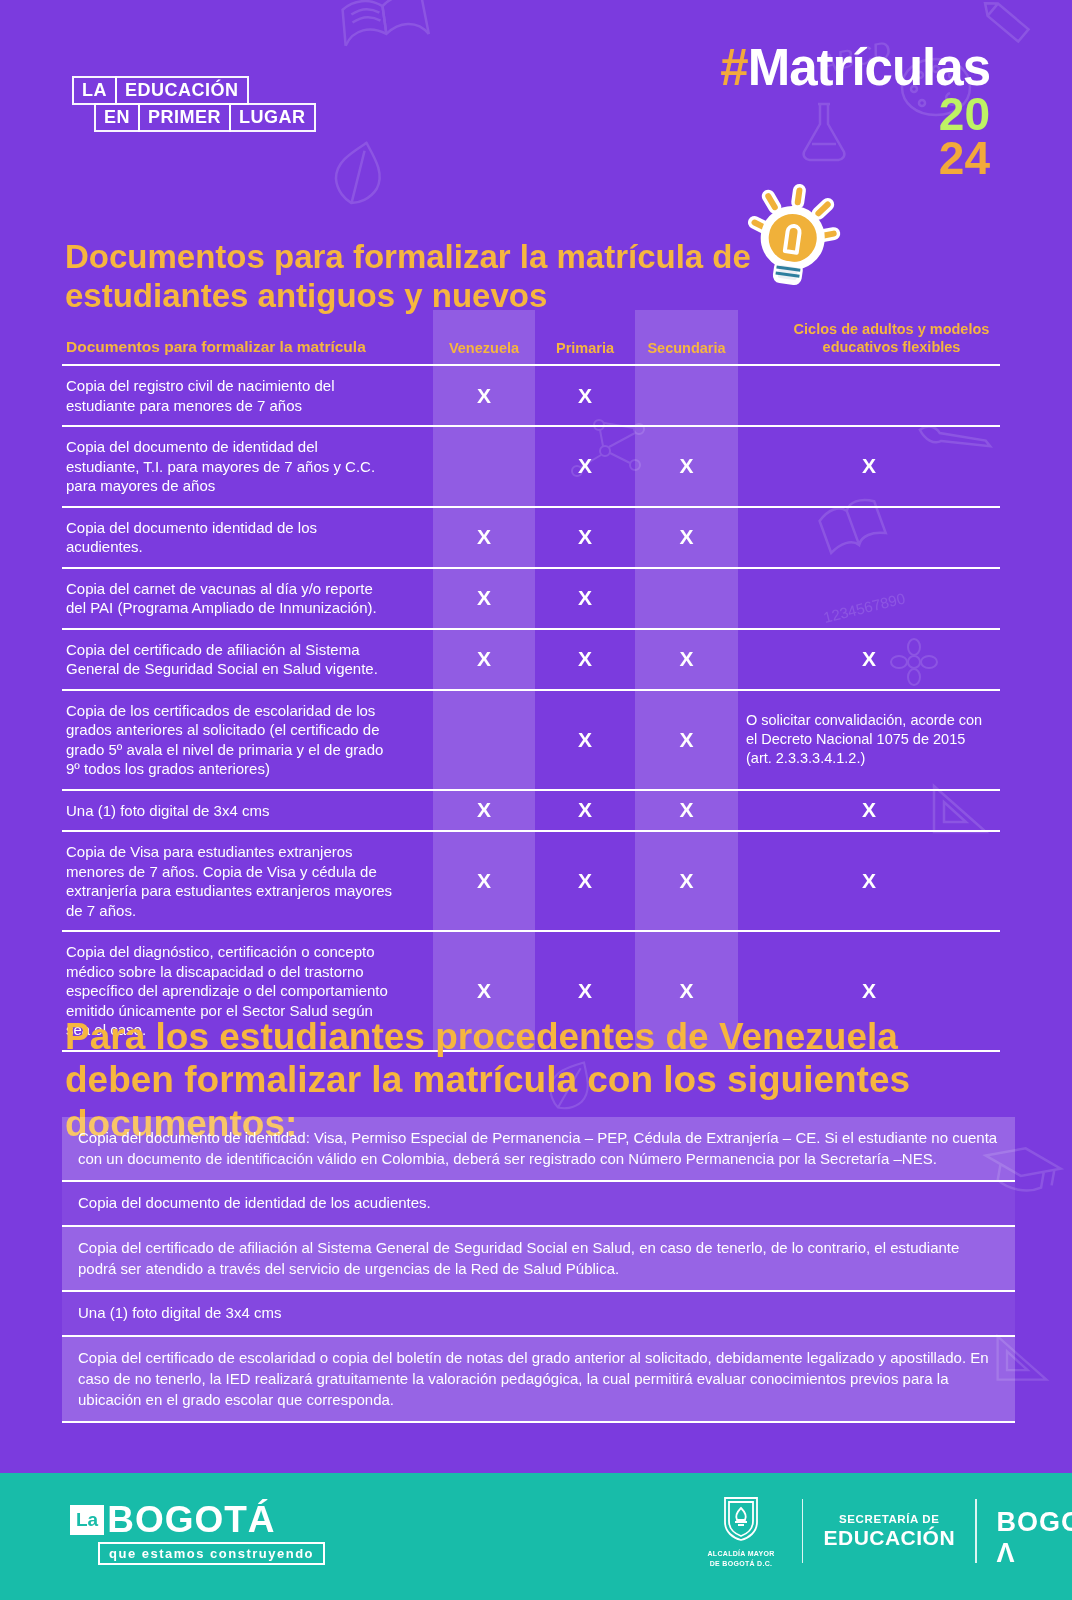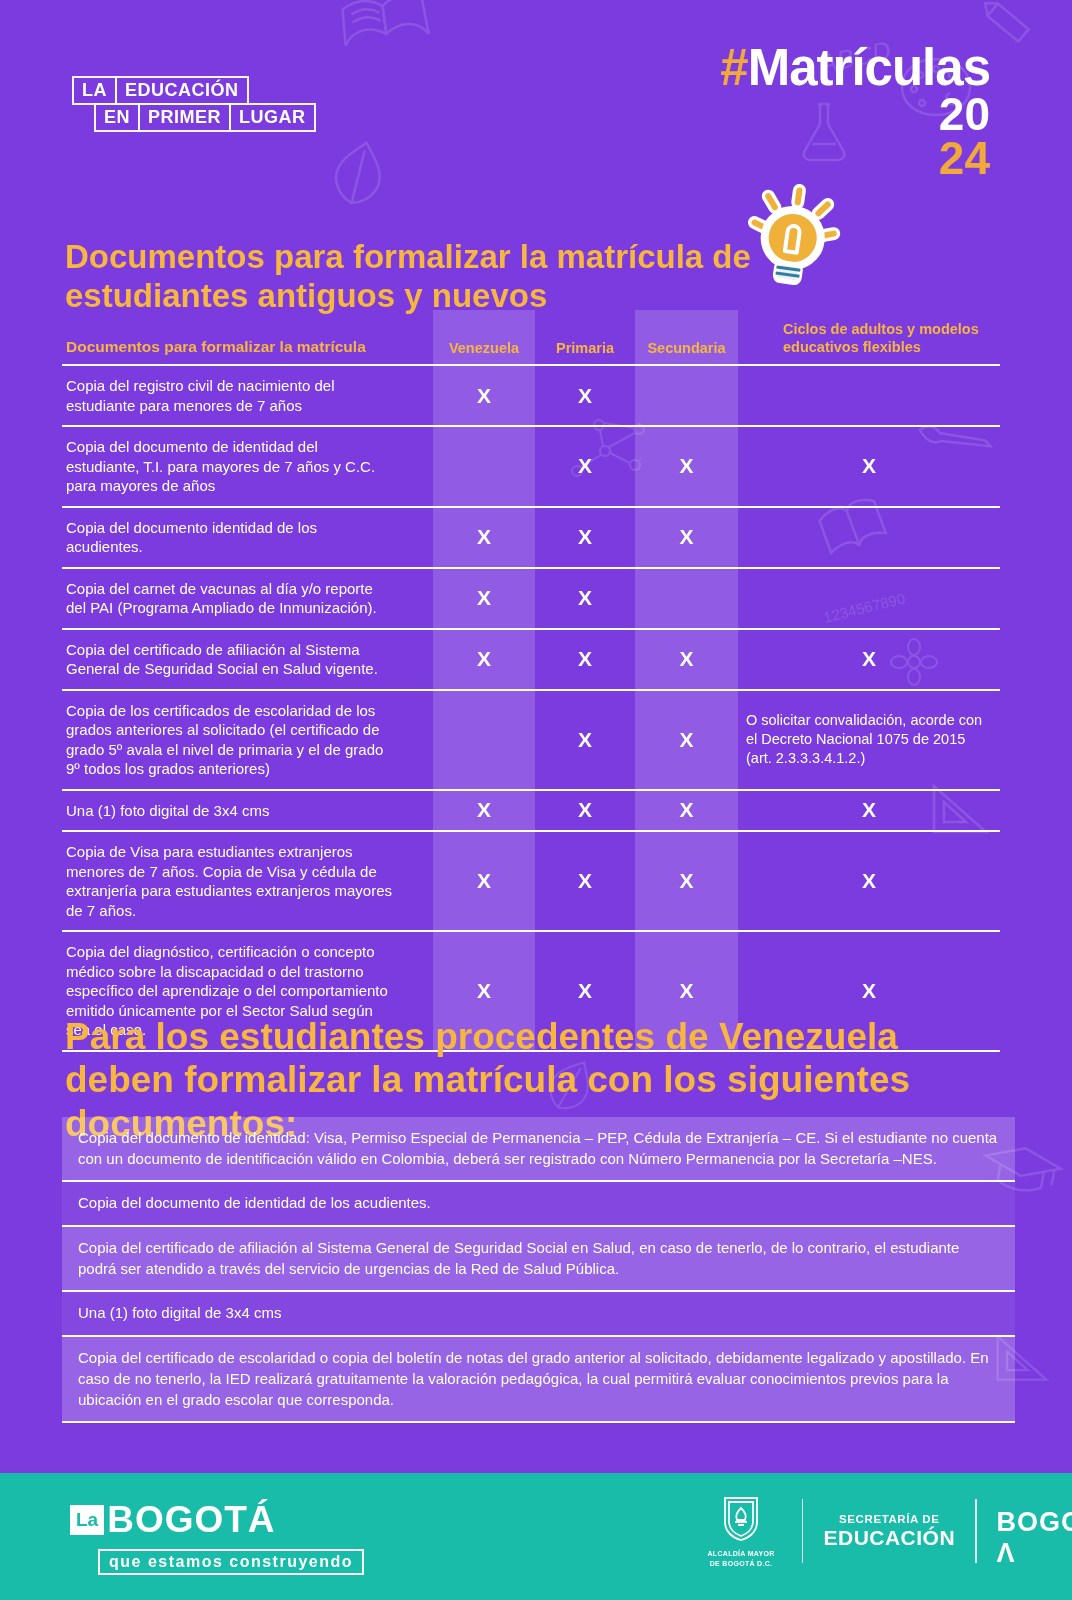--- a/index.html
+++ b/index.html
@@ -14,40 +14,40 @@
   
   .logo-edu{position:absolute;left:72px;top:76px;color:#fff;font-weight:bold;}
   .logo-row{display:flex;}
   .logo-row.r2{margin-left:22px;margin-top:-2px;}
   .logo-box{border:2px solid rgba(255,255,255,.95);padding:2px 8px;font-size:18px;letter-spacing:.5px;margin-right:-2px;white-space:nowrap;}
 
   .hashtag{position:absolute;right:82px;top:42px;text-align:right;font-weight:bold;line-height:1;}
   .hashtag .line1{font-size:51px;letter-spacing:-1px;color:#fff;}
   .hashtag .hash{color:#F2A93B;}
   .year{font-size:46px;line-height:.95;font-weight:bold;}
-  .y20{color:#ffffff;}
+  .y20{color:#bef264;}
   .y24{color:#F2A93B;}
 
   .bulb{position:absolute;left:733px;top:176px;}
 
   .main-title{
     position:absolute;left:65px;top:216px;width:690px;
     font-size:33px;font-weight:bold;color:#F6B63F;line-height:1.17;
   }
 
   
   .doc-table{position:absolute;left:62px;top:310px;width:938px;color:#fff;}
   .band{position:absolute;top:0;bottom:0;background:rgba(255,255,255,.17);}
   .band.b1{left:371px;width:102px;}
   .band.b2{left:573px;width:103px;}
   .t-grid{display:grid;grid-template-columns:371px 102px 100px 103px 262px;position:relative;}
   .t-header{align-items:end;padding-bottom:8px;border-bottom:2.5px solid #fff;min-height:46px;color:#F6B63F;font-weight:bold;}
   .t-header .hlabel{font-size:15.5px;padding-left:4px;}
   .t-header .col{text-align:center;font-size:14.5px;}
-  .t-header .col.ciclos{text-align:left;padding-left:14px;line-height:1.25;margin-left:31px;}
+  .t-header .col.ciclos{text-align:center;padding-left:14px;line-height:1.25;margin-left:31px;}
   .t-row{border-bottom:2px solid #fff;align-items:center;}
   .t-row .label{font-size:15px;line-height:1.3;padding:10px 38px 10px 4px;}
   .cell{text-align:center;font-weight:bold;font-size:21px;}
   .cell.note{font-weight:normal;font-size:14.5px;text-align:left;line-height:1.32;padding:8px 6px 8px 8px;}
 
   
   .v-title{
     position:absolute;left:65px;top:984px;width:900px;
     font-size:37px;font-weight:bold;color:#F6B63F;line-height:1.18;
   }
@@ -55,21 +55,21 @@
   .v-item{padding:11px 16px;border-bottom:2.5px solid #fff;}
   .v-item.light{background:rgba(255,255,255,.21);}
   .v-item.dim{background:rgba(255,255,255,.07);}
 
   
   .footer{position:absolute;left:0;top:1473px;width:1072px;height:127px;background:#18BCA9;}
   .f-left{position:absolute;left:70px;top:28px;}
   .brand-row{display:flex;align-items:center;}
   .la-box{background:#fff;color:#18BCA9;font-weight:bold;font-size:19px;padding:4px 6px;margin-right:3px;}
   .brand-name{color:#fff;font-weight:bold;font-size:37px;letter-spacing:1px;line-height:1;}
-  .tagline-box{border:2px solid #fff;color:#fff;font-size:16px;font-weight:bold;letter-spacing:1.5px;padding:2px 9px;margin-top:11px;margin-left:28px;display:inline-block;}
+  .tagline-box{border:2px solid #fff;color:#fff;font-size:13px;font-weight:bold;letter-spacing:1.5px;padding:2px 9px;margin-top:4px;margin-left:28px;display:inline-block;}
   .f-right{position:absolute;left:700px;top:20px;display:flex;align-items:center;gap:20px;color:#fff;}
   .crest{text-align:center;width:90px;}
   .crest-caption{font-size:7px;font-weight:bold;margin-top:3px;line-height:1.35;letter-spacing:.3px;}
   .vdiv{width:1.5px;height:64px;background:rgba(255,255,255,.85);}
   .sec-ed{text-align:center;line-height:1.1;}
   .sec-line1{font-size:11.5px;font-weight:bold;letter-spacing:.6px;}
   .sec-line2{font-size:21px;font-weight:bold;letter-spacing:.5px;}
   .bog-logo{font-size:27px;font-weight:bold;position:relative;letter-spacing:1px;padding-top:14px;}
   .bog-a{display:inline-block;}
 </style>

